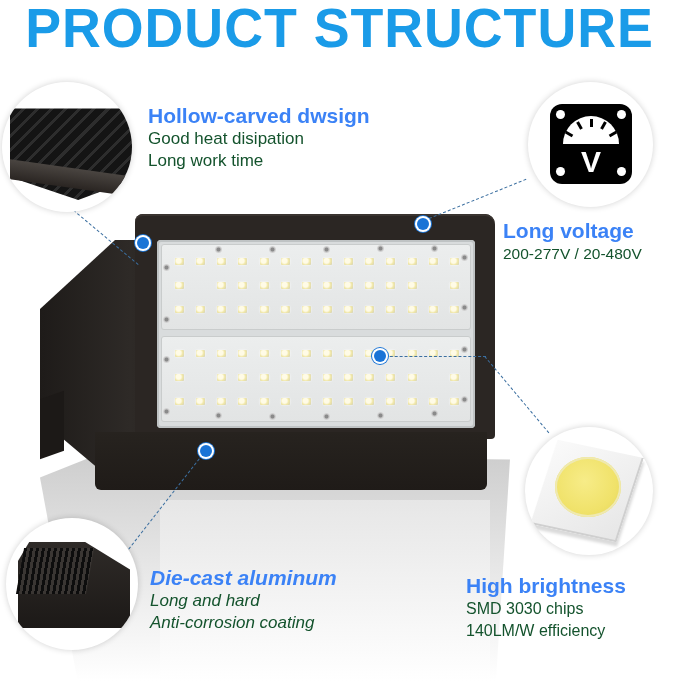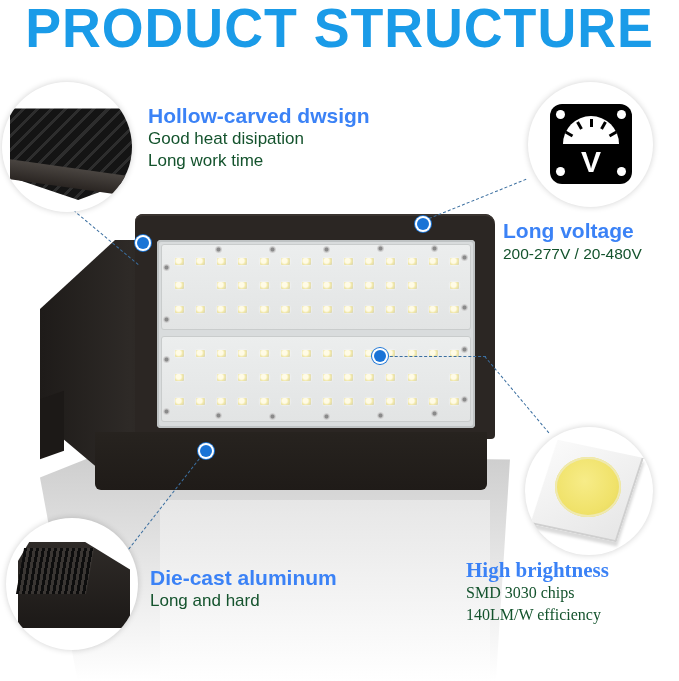--- a/index.html
+++ b/index.html
@@ -139,22 +139,22 @@
     background: #1a74d6; box-shadow: 0 0 0 2px #ffffff, 0 0 0 3px #1a74d6;
   }
 
   
   .feature { position: absolute; }
   .feature h2 { font-size: 21px; font-weight: bold; color: #3b82f6; line-height: 24px; white-space: nowrap; }
   .feature p { font-size: 17px; color: #14532d; line-height: 22px; white-space: nowrap; }
   .f-hollow { left: 148px; top: 104px; }
   .f-voltage { left: 503px; top: 219px; }
   .f-voltage p { font-size: 15.5px; }
-  .f-diecast { left: 150px; top: 566px; }
-  .f-bright { left: 466px; top: 558px; font-family: Liberation Serif, serif; }
+  .f-diecast { left: 150px; top: 566px; font-style: italic; }
+  .f-bright { left: 466px; top: 574px; }
   .f-bright p { font-size: 16px; }
 </style>
 </head>
 <body>
 
 <div class="title">PRODUCT STRUCTURE</div>
 
 <div>
   <div class="reflection"></div>
   <div class="reflection-lens"></div>
@@ -338,19 +338,20 @@
 </div>
 
 <div class="feature f-voltage">
   <h2>Long voltage</h2>
   <p>200-277V / 20-480V</p>
 </div>
 
 <div class="feature f-diecast">
   <h2>Die-cast aluminum</h2>
   <p>Long and hard</p>
+  <p>Anti-corrosion coating</p>
 </div>
 
 <div class="feature f-bright">
   <h2>High brightness</h2>
   <p>SMD 3030 chips</p>
   <p>140LM/W efficiency</p>
 </div>
 
 </body></html>

